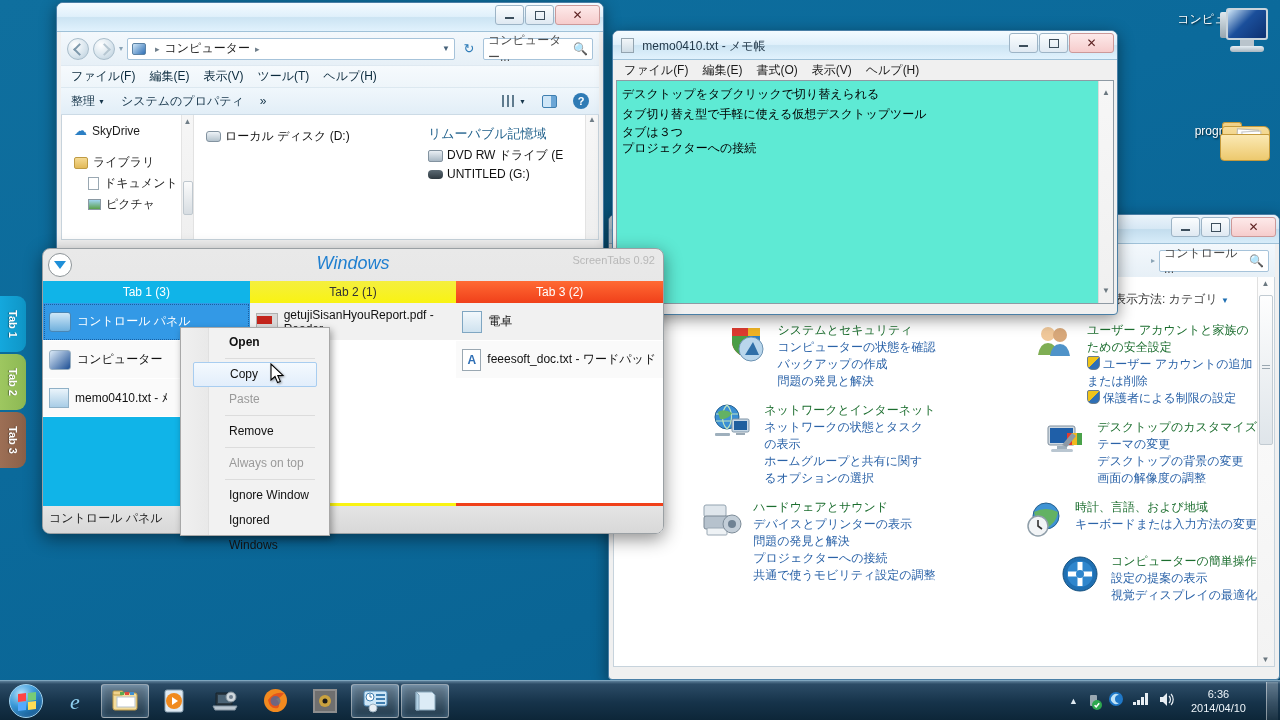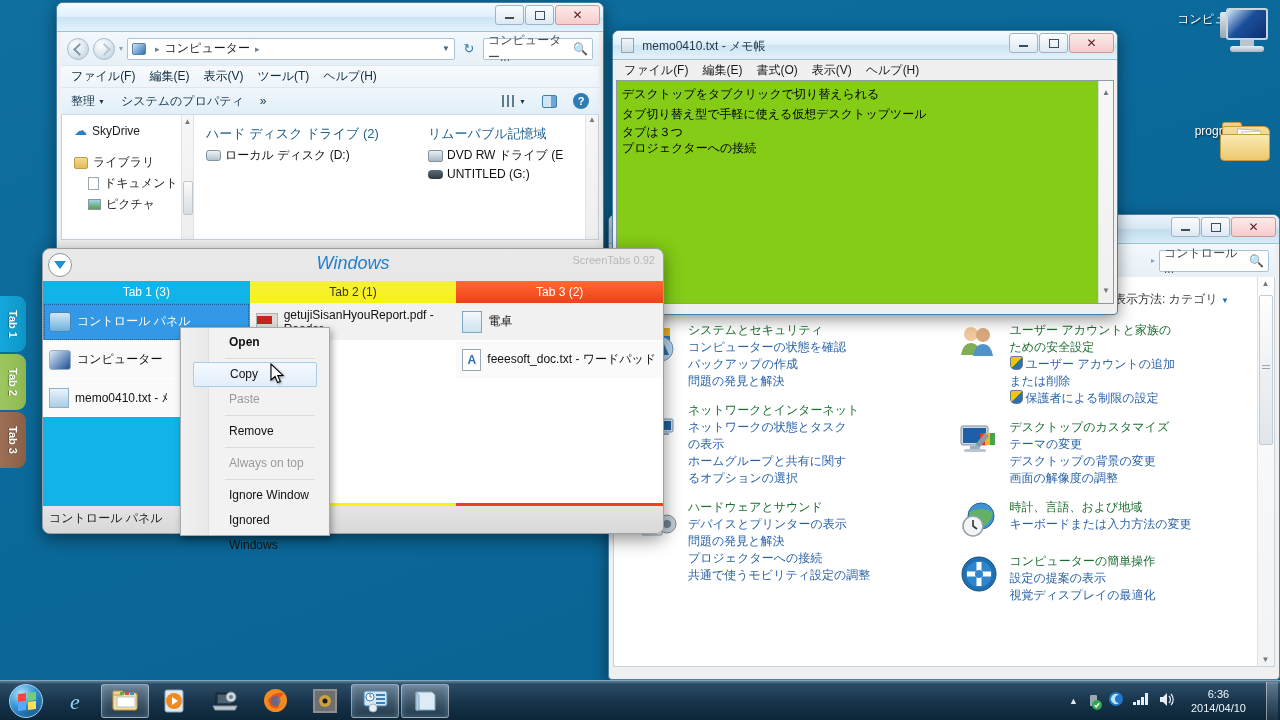--- a/index.html
+++ b/index.html
@@ -101,34 +101,34 @@
   .navsb .up { text-align:center; font-size:8px; color:#6f7d87; margin-top:2px;}
   .navsb .thumb{ position:absolute; left:1px; width:10px; height:34px; border-radius:2px;
      background:linear-gradient(#fbfbfb,#d7dde2); border:1px solid #bfc8cf;}
   .content { flex:1; padding:10px 0 0 12px; font-size:12px; position:relative; }
   .grp-title { color:#21618c; font-size:13px; margin-bottom:4px; }
   .drow { display:flex; align-items:center; gap:4px; margin:3px 0; color:#111; white-space:nowrap;}
 
   
   .np-menubar{ height:20px; display:flex; align-items:center; gap:14px; padding:0 8px; font-size:12px;
      color:#1b1b1b; background:#f0f0f0; }
-  .np-text { background:#84cc16; border:1px solid #8e9aa4; position:relative; overflow:hidden;
+  .np-text { background:#5eead4; border:1px solid #8e9aa4; position:relative; overflow:hidden;
      font-family:"Liberation Sans", sans-serif; font-size:12px; color:#000; padding:3px 5px; line-height:20px;}
   .np-sb { position:absolute; right:0; top:0; width:15px; height:100%;
      background:linear-gradient(#f7f7f7,#f0f0f0); border-left:1px solid #dcdcdc;}
   .np-sb .arw{ text-align:center; font-size:8px; color:#6b7880; }
 
   
   .cp-head { padding:14px 0 10px 24px; font-size:12px; color:#1e5a8a; position:relative;
              background:#fff; }
   .cp-view { position:absolute; right:28px; top:14px; color:#333; font-size:12px;}
   .cp-view .cat { color:#404040; }
   .cp-grid { display:flex; background:#fff; padding:4px 0 0 0; }
   .cp-col { width:50%; padding-left:22px; }
-  .cp-cat { display:flex; gap:10px; margin-bottom:12px; }
+  .cp-cat { display:flex; gap:10px; margin-bottom:12px;justify-content:flex-end; }
   .cp-ico { width:42px; flex:0 0 42px; height:42px; position:relative; }
   .cp-txt { font-size:12px; line-height:17px; }
   .cp-txt .h { color:#1c6e2f; display:block; }
   .cp-txt .l { color:#2b63a8; display:block; }
   .cp-txt .l.shield:before{ content:""; display:inline-block; width:11px; height:12px; margin-right:3px;
      vertical-align:-2px; border-radius:2px 2px 5px 5px;
      background:linear-gradient(135deg,#f0c419 50%,#2f6fb5 50%); border:1px solid #6b7d8c;}
   .cp-sb { width:17px; background:linear-gradient(#fdfdfd,#f3f3f3); border-left:1px solid #e0e0e0;
      position:relative; }
   .cp-sb .thumb { position:absolute; left:1px; top:18px; width:14px; height:150px; border-radius:2px;
@@ -486,21 +486,20 @@
           <span>ピクチャ</span>
         </div>
         <div class="navsb">
           <div class="up">▲</div>
           <div class="thumb" style="top:66px;"></div>
         </div>
       </div>
 
       <div class="content" style="display:flex;">
         <div style="width:222px;">
-          <div class="grp-title">ハード ディスク ドライブ (2)</div>
           <div class="drow">
             <span style="display:inline-block;width:15px;height:11px;border-radius:3px;background:linear-gradient(#eef3f7,#b4c3cd);border:1px solid #8393a0;"></span>
             <span>ローカル ディスク (D:)</span>
           </div>
         </div>
         <div style="width:170px;">
           <div class="grp-title">リムーバブル記憶域</div>
           <div class="drow">
             <span style="display:inline-block;width:15px;height:12px;border-radius:2px;background:linear-gradient(#e9eff4,#a8b8c4);border:1px solid #8393a0;"></span>
             <span>DVD RW ドライブ (E</span>

